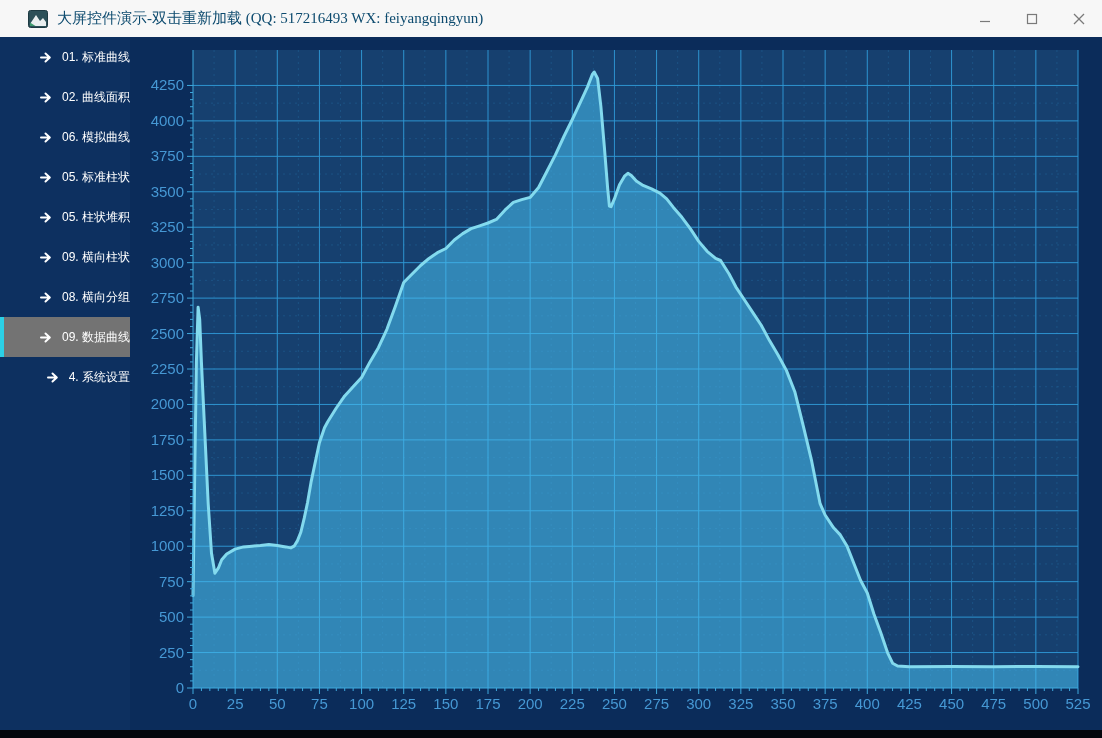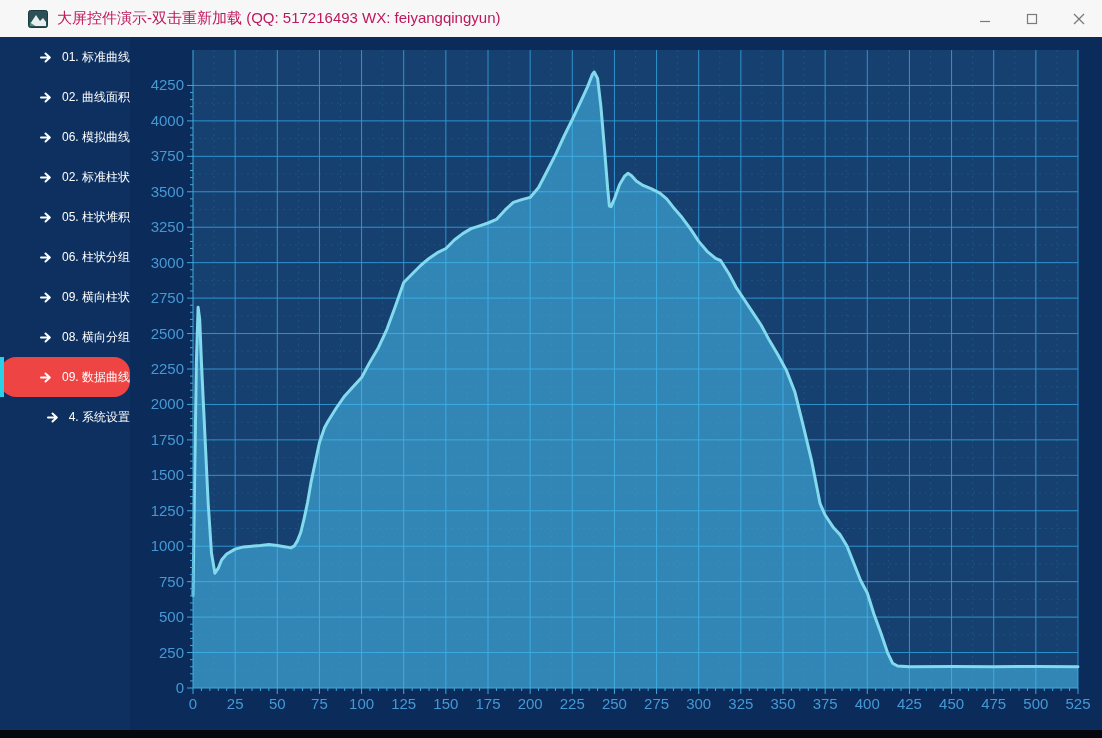--- a/index.html
+++ b/index.html
@@ -7,37 +7,37 @@
   .window {
     position:relative; width:1102px; height:738px; overflow:hidden;
     font-family:"Liberation Sans", sans-serif; background:#0b2c5a;
   }
   
   .titlebar {
     position:absolute; left:0; top:0; width:100%; height:37px;
     background:#f7f7f7; display:flex; align-items:center;
   }
   .app-icon { width:20px; height:20px; margin-left:28px; flex:0 0 auto; }
-  .title-text { margin-left:9px; font-size:15px; color:#be185d; white-space:nowrap; }
+  .title-text { margin-left:9px; font-size:15px; color:#0c4a6e; white-space:nowrap;font-family:Liberation Serif, serif; }
   .controls { margin-left:auto; display:flex; height:100%; }
   .ctrl { width:47px; height:100%; display:flex; align-items:center; justify-content:center; cursor:pointer; }
   .ctrl svg { display:block; }
   
   .sidebar {
     position:absolute; left:0; top:37px; width:130px; height:693px;
     background:#0d3060;
   }
   .side-item {
     position:relative; height:40px; display:flex; align-items:center;
     padding-left:12px; gap:10px; color:#ffffff; font-size:12px; cursor:pointer;
     white-space:nowrap;
     justify-content:flex-end;
   }
   .side-item .arrow { flex:0 0 auto; display:flex; }
-  .side-item.active { background:#ef4444;border-radius:16px; }
+  .side-item.active { background:#737373; }
   .side-item.active::before {
     content:""; position:absolute; left:0; top:0; bottom:0; width:4px;
     background:#2bd0e6;
   }
   
   .main {
     position:absolute; left:130px; top:37px; width:972px; height:693px;
     background:#0b2c5a;
   }
   .main svg { position:absolute; left:0; top:0; }
@@ -102,37 +102,29 @@
         </svg>
       </span>
       <span class="side-label">06. 模拟曲线</span>
     </div>
       <div class="side-item">
       <span class="arrow">
         <svg width="12" height="11" viewBox="0 0 12 11">
           <path d="M1,5.5 H9 M5.5,1.5 L9.8,5.5 L5.5,9.5" fill="none" stroke="#ffffff" stroke-width="2" stroke-linecap="round" stroke-linejoin="round"></path>
         </svg>
       </span>
-      <span class="side-label">02. 标准柱状</span>
+      <span class="side-label">05. 标准柱状</span>
     </div>
       <div class="side-item">
       <span class="arrow">
         <svg width="12" height="11" viewBox="0 0 12 11">
           <path d="M1,5.5 H9 M5.5,1.5 L9.8,5.5 L5.5,9.5" fill="none" stroke="#ffffff" stroke-width="2" stroke-linecap="round" stroke-linejoin="round"></path>
         </svg>
       </span>
       <span class="side-label">05. 柱状堆积</span>
-    </div>
-      <div class="side-item">
-      <span class="arrow">
-        <svg width="12" height="11" viewBox="0 0 12 11">
-          <path d="M1,5.5 H9 M5.5,1.5 L9.8,5.5 L5.5,9.5" fill="none" stroke="#ffffff" stroke-width="2" stroke-linecap="round" stroke-linejoin="round"></path>
-        </svg>
-      </span>
-      <span class="side-label">06. 柱状分组</span>
     </div>
       <div class="side-item">
       <span class="arrow">
         <svg width="12" height="11" viewBox="0 0 12 11">
           <path d="M1,5.5 H9 M5.5,1.5 L9.8,5.5 L5.5,9.5" fill="none" stroke="#ffffff" stroke-width="2" stroke-linecap="round" stroke-linejoin="round"></path>
         </svg>
       </span>
       <span class="side-label">09. 横向柱状</span>
     </div>
       <div class="side-item">

